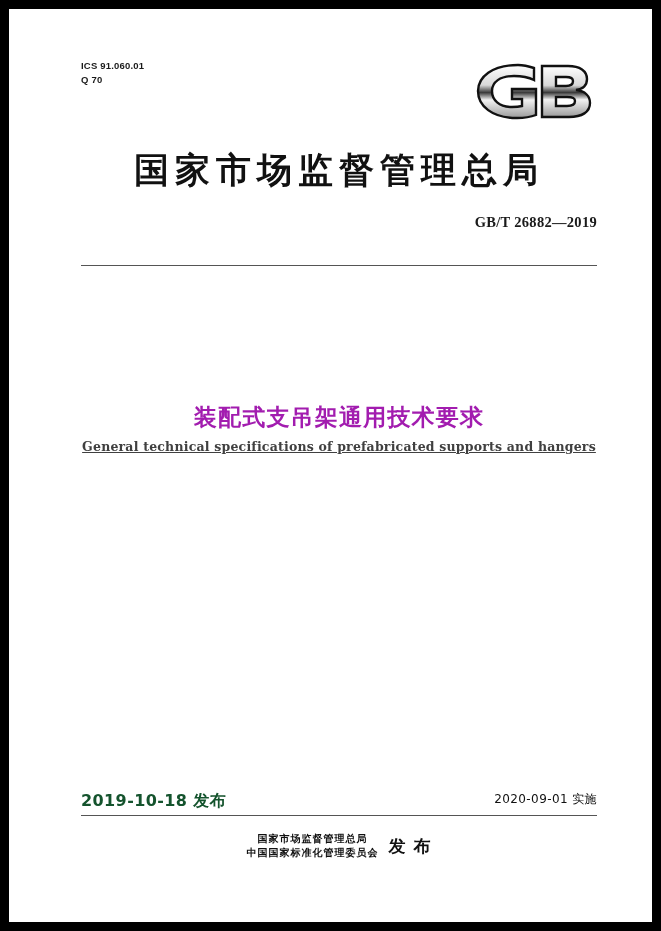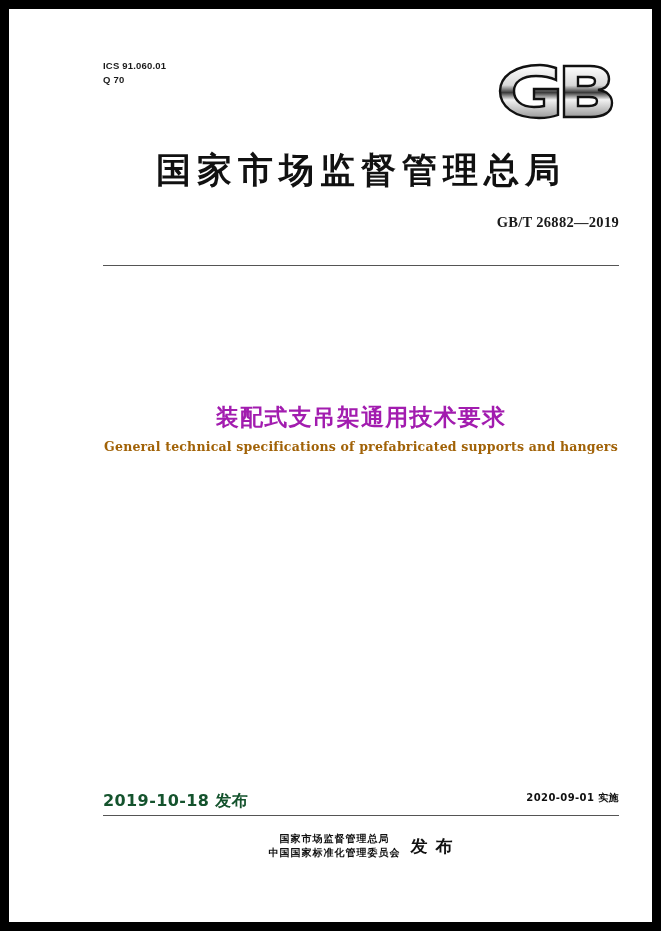--- a/index.html
+++ b/index.html
@@ -21,21 +21,20 @@
     height: 913px;
     background: #ffffff;
     box-sizing: border-box;
   }
   .content {
     position: absolute;
     left: 72px;
     top: 0;
     width: 516px;
     height: 677px;
-    margin-left: 22px;
   }
 
   
   .ics-block {
     position: absolute;
     left: 0;
     top: 50px;
     font-family: "Liberation Sans", sans-serif;
     font-size: 9.5px;
     font-weight: bold;
@@ -105,22 +104,23 @@
   }
   .doc-title-en {
     position: absolute;
     left: 0;
     top: 430px;
     width: 516px;
     text-align: center;
     font-family: "DejaVu Serif", "Liberation Serif", serif;
     font-size: 12.5px;
     font-weight: bold;
-    color: #a16207;
+    color: #404040;
     letter-spacing: 0.2px;
+    text-decoration: underline;
   }
 
   
   .rule-bottom {
     position: absolute;
     left: 0;
     top: 806px;
     width: 516px;
     height: 1px;
     background: #555555;
@@ -133,22 +133,22 @@
     font-size: 16px;
     font-weight: bold;
     color: #14532d;
     letter-spacing: 0.4px;
   }
   .date-impl {
     position: absolute;
     right: 0;
     top: 782px;
     font-family: "DejaVu Sans", "Liberation Sans", sans-serif;
-    font-size: 10px;
-    font-weight: bold;
+    font-size: 12px;
+    font-weight: normal;
     color: #111111;
     letter-spacing: 0.4px;
   }
   .publisher {
     position: absolute;
     left: 0;
     top: 824px;
     width: 516px;
     text-align: center;
   }

